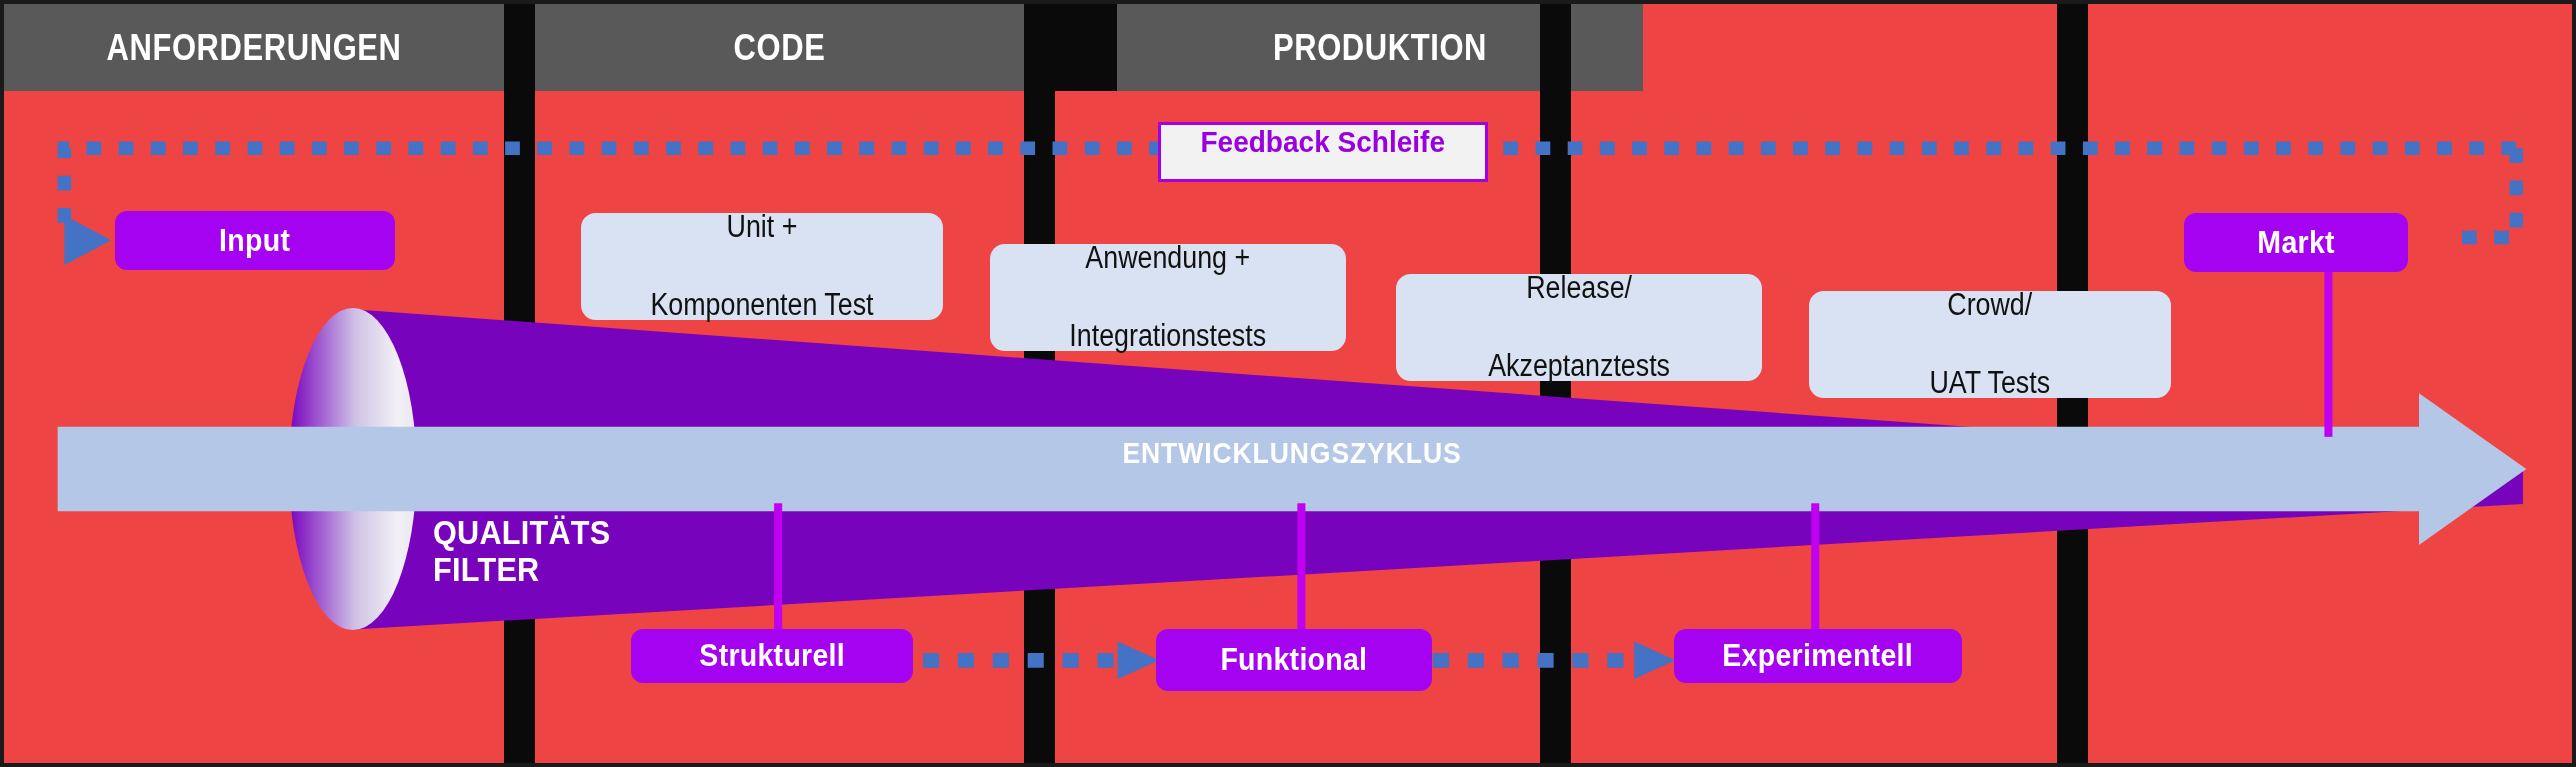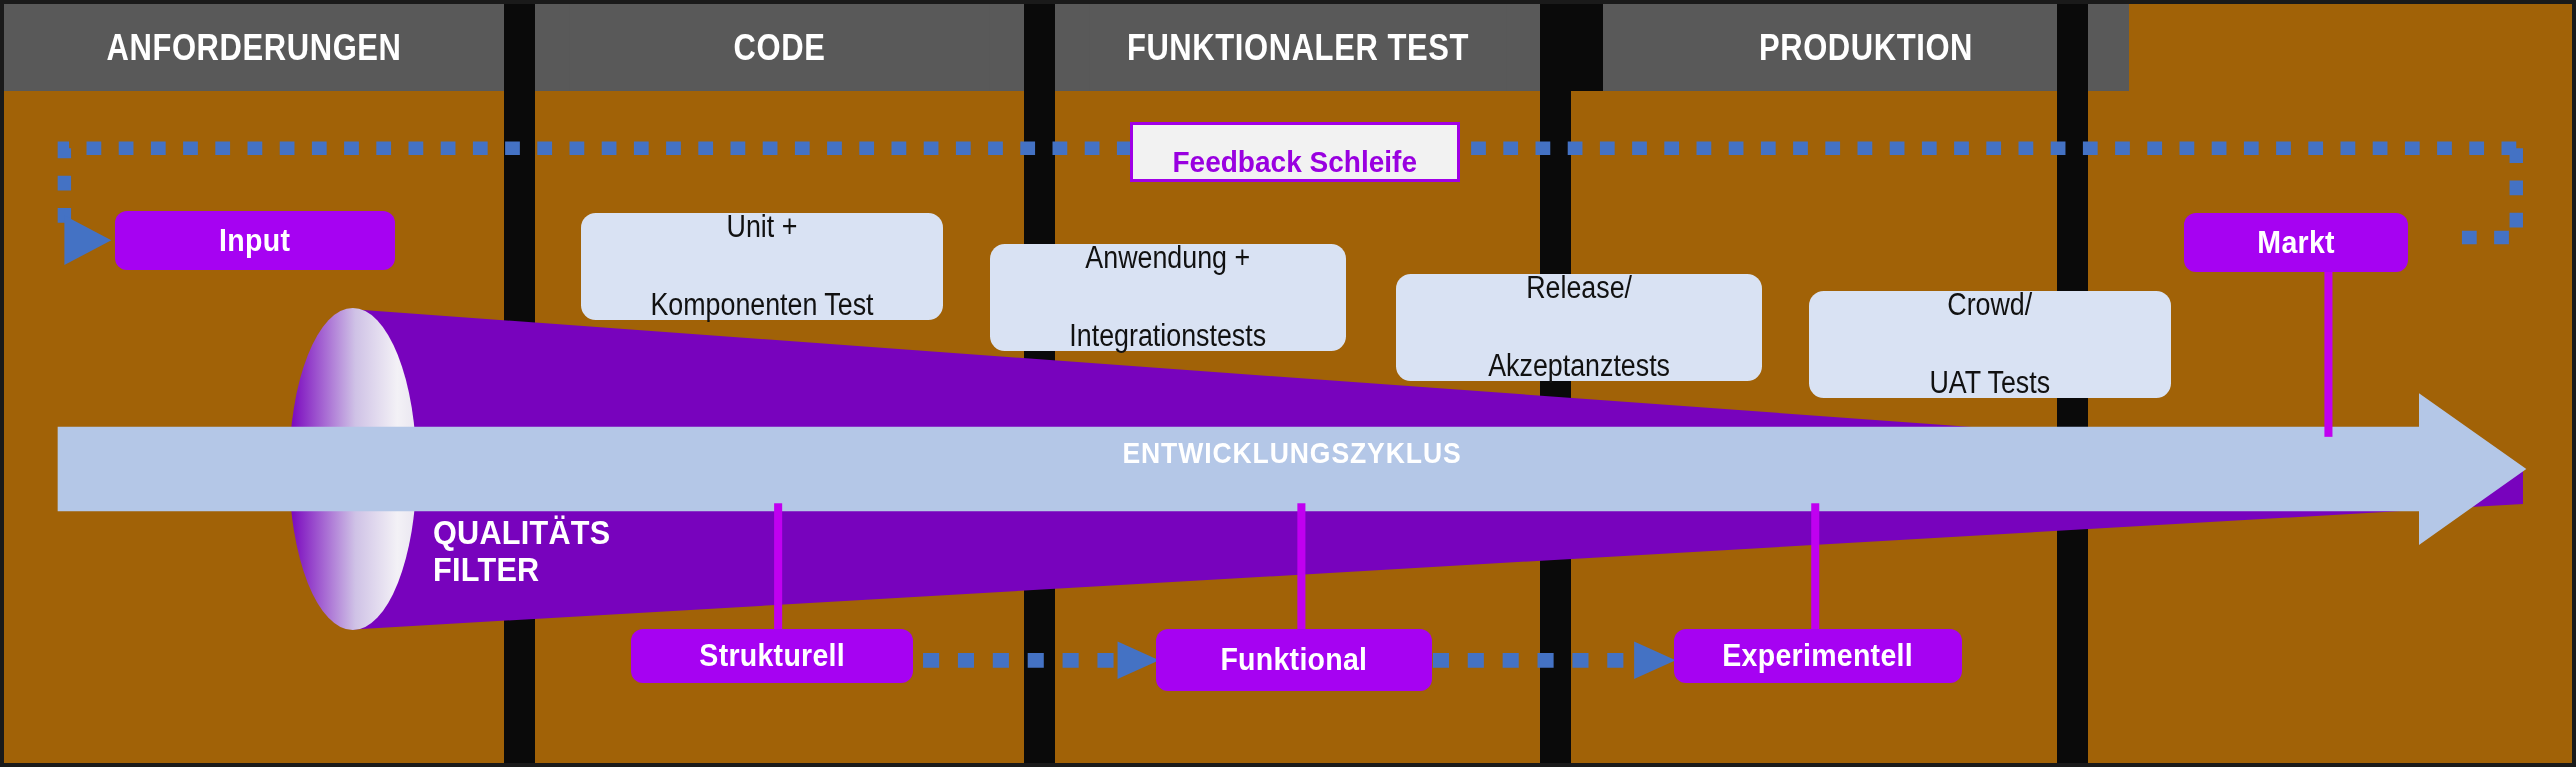--- a/index.html
+++ b/index.html
@@ -1,20 +1,20 @@
 <!DOCTYPE html>
 <html style="font-size:10.7px"><head>
 <meta charset="utf-8">
 <style>
   html,body{margin:0;padding:0;background:#ffffff;}
   body{font-family:"Liberation Sans", sans-serif;}
   .canvas{
     position:relative;
     width:2576px;height:767px;
-    background:#a16207;
+    background:#ef4444;
     box-sizing:border-box;
     border:4px solid #1a1a1a;
     overflow:hidden;
     padding-left:36px;
   }
   
   .header{
     position:absolute;left:0;top:0;width:2576px;height:87px;
     display:flex;
   }
@@ -84,26 +84,27 @@
     box-sizing:border-box;
     padding:6.7px 17.4px;
   }
   .tbox span{display:block;transform:scaleX(.93);}
 
   
   .fb-box{
     position:absolute;
     background:#f2f2f2;
     border:3.4px solid #a000e6;
-    display:flex;align-items:flex-end;justify-content:center;
+    display:flex;align-items:flex-start;justify-content:center;
     color:#9900e0;
     font-weight:bold;
     font-size:29.5px;
     box-sizing:border-box;
     white-space:nowrap;
+    margin-left:28px;
   }
   .fb-box span{display:block;transform:scaleX(.95);}
 
   
   .qf-text{
     position:absolute;
     color:#ffffff;
     font-weight:bold;
     font-size:34px;
     line-height:1.08;
@@ -120,23 +121,20 @@
 
   <div class="header">
     <div class="hdr-wrap" style="width:500px">
       <div class="hdr-cell" style="width:500px">ANFORDERUNGEN</div>
     </div>
     <div class="hdr-gap"></div>
     <div class="hdr-wrap" style="width:489px">
       <div class="hdr-cell" style="width:489px">CODE</div>
     </div>
     <div class="hdr-gap"></div>
-    <div class="hdr-wrap" style="width:486px">
-      <div class="hdr-cell" style="width:486px">FUNKTIONALER TEST</div>
-    </div>
     <div class="hdr-gap"></div>
     <div class="hdr-gap"></div>
     <div class="hdr-wrap" style="width:526px">
       <div class="hdr-cell" style="width:526px">PRODUKTION</div>
     </div>
   </div>
 
   <div class="gate" style="left:500px"></div>
   <div class="gate" style="left:1020px"></div>
   <div class="gate" style="left:1536px"></div>

